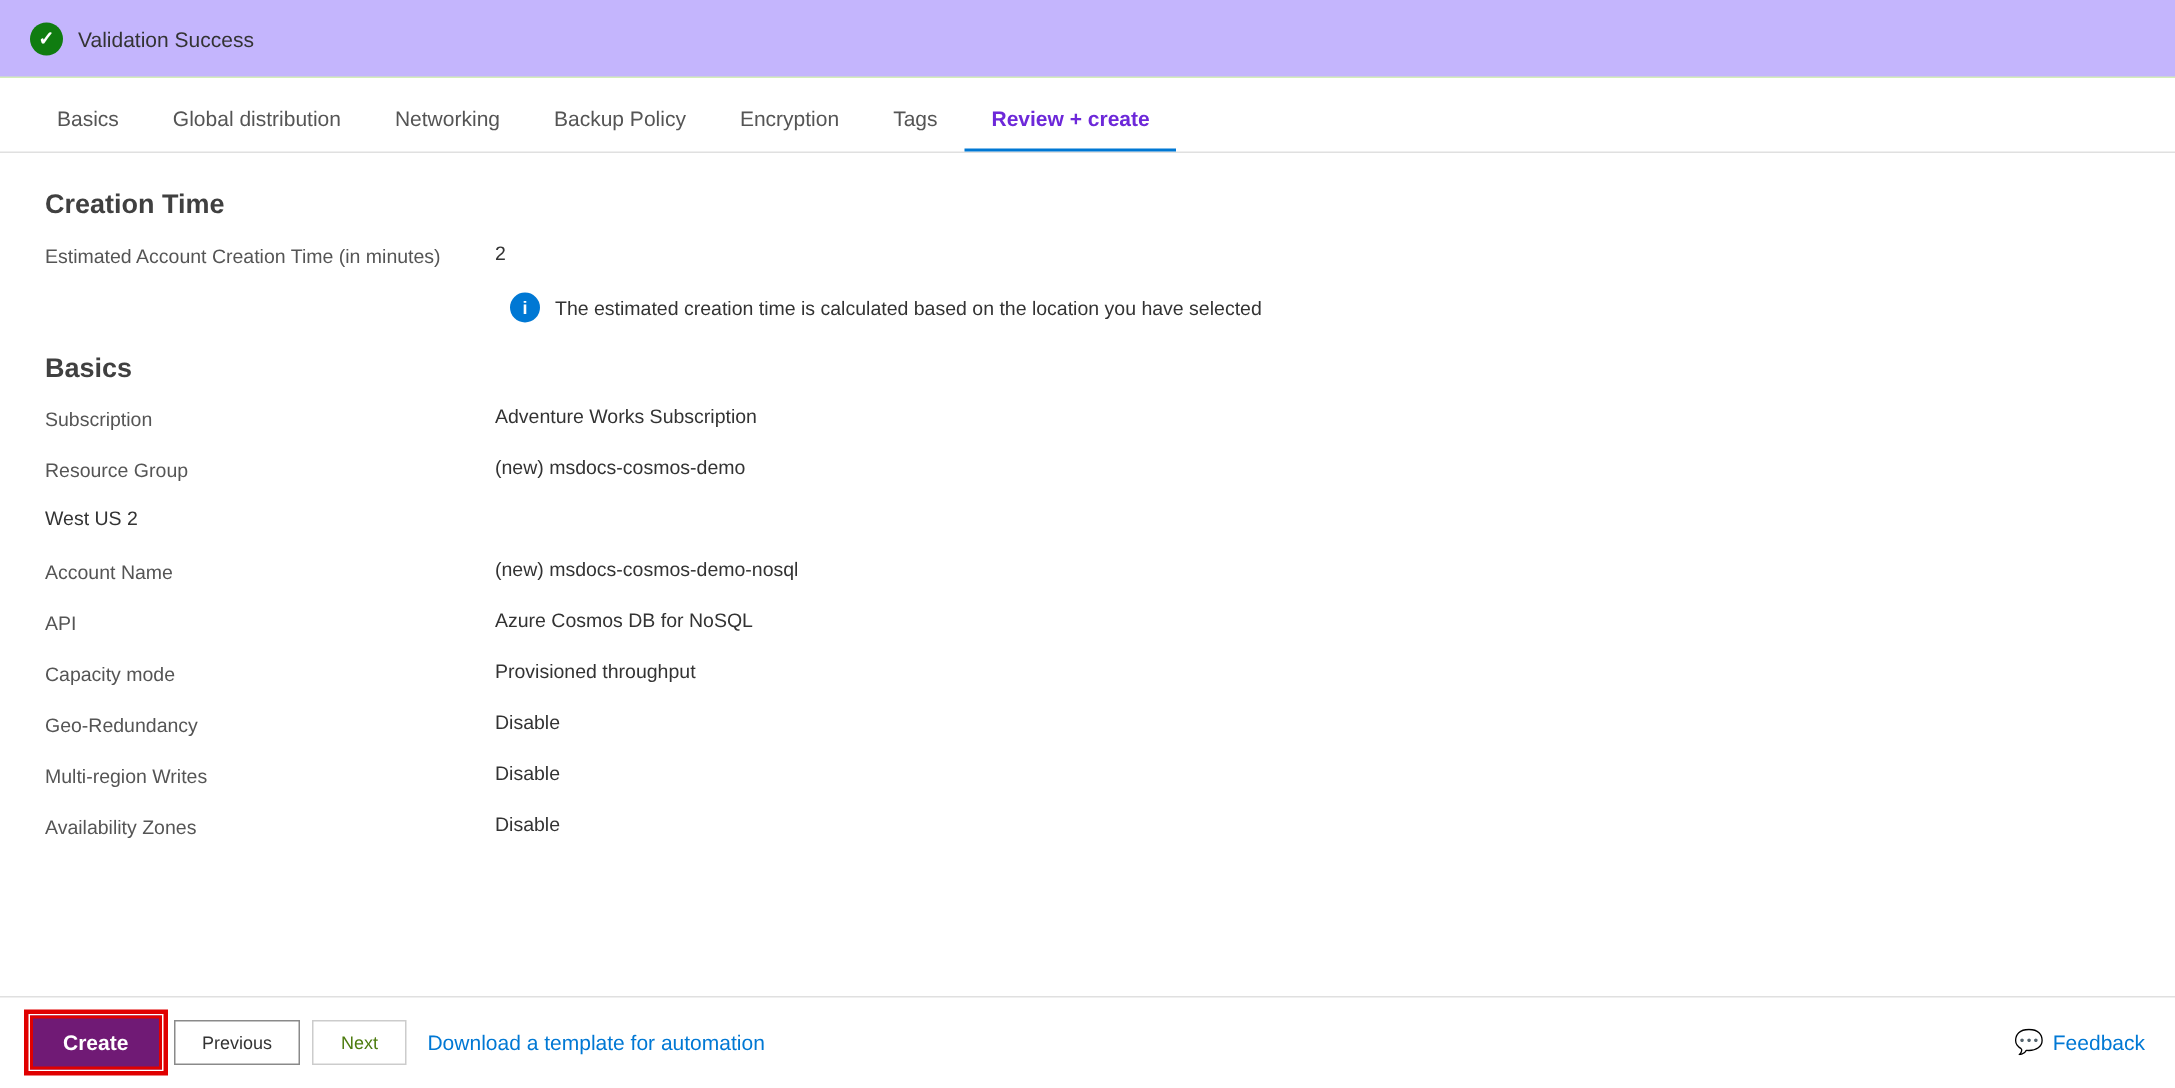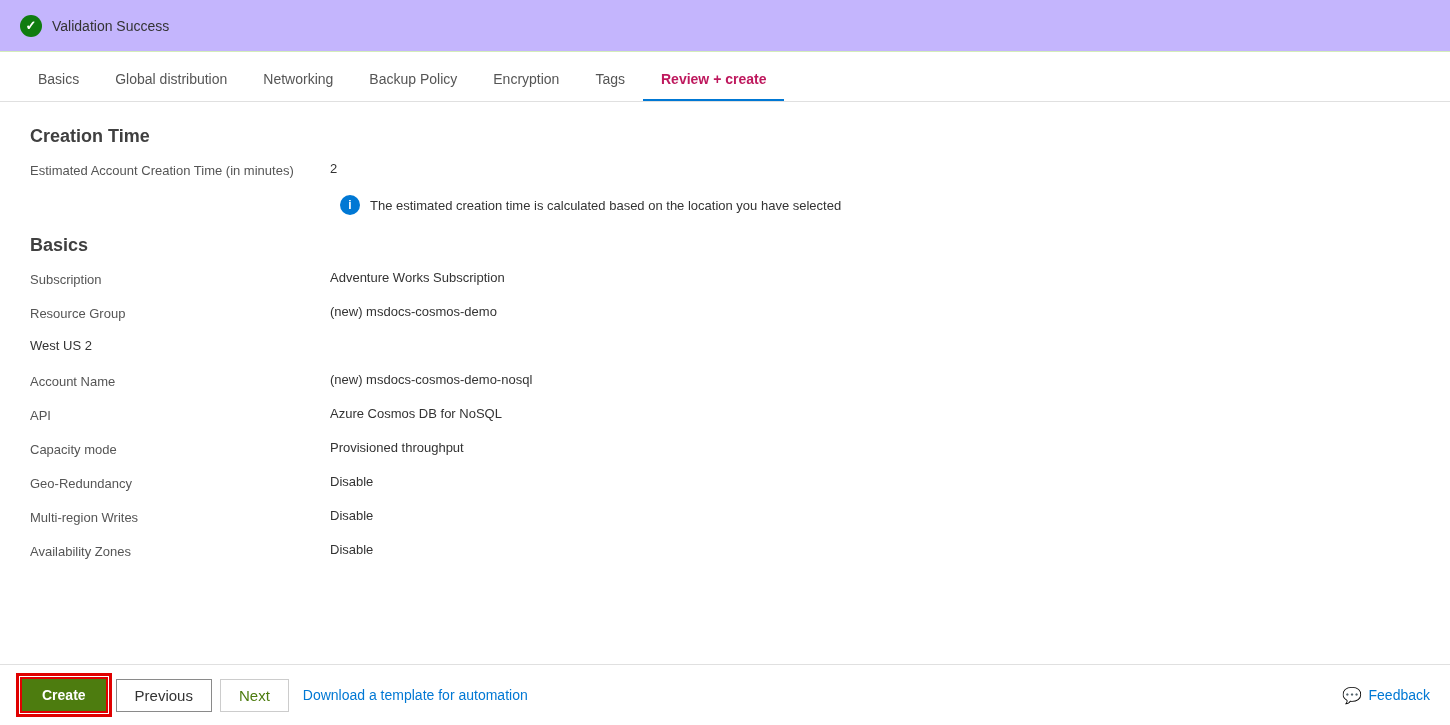--- a/index.html
+++ b/index.html
@@ -39,21 +39,21 @@
     }
     .tab-item {
       padding: 12px 18px;
       font-size: 14px;
       color: #555;
       cursor: pointer;
       border-bottom: 2px solid transparent;
       white-space: nowrap;
     }
     .tab-item.active {
-      color: #be185d;
+      color: #6d28d9;
       border-bottom: 2px solid #0078d4;
       font-weight: 600;
     }
 
     .main-content {
       flex: 1;
       overflow-y: auto;
       padding: 24px 30px 20px 30px;
     }
 
@@ -104,37 +104,37 @@
 
     .footer {
       border-top: 1px solid #e0e0e0;
       padding: 12px 20px;
       display: flex;
       align-items: center;
       gap: 8px;
       min-height: 60px;
     }
     .btn-create {
-      background: #4d7c0f;
+      background: #701a75;
       color: white;
       border: 2px solid #e00000;
       padding: 8px 20px;
       font-size: 14px;
       font-weight: 600;
       cursor: pointer;
       outline: 3px solid #e00000;
       outline-offset: 1px;
     }
 
     .btn-secondary {
       background: white;
       color: #333;
       border: 1px solid #8a8a8a;
       padding: 7px 18px;
-      font-size: 15px;
+      font-size: 12px;
       cursor: pointer;
     }
     .btn-secondary.disabled {
       color: #4d7c0f;
       border-color: #ccc;
       cursor: default;
     }
 
     .link-automation {
       color: #0078d4;

